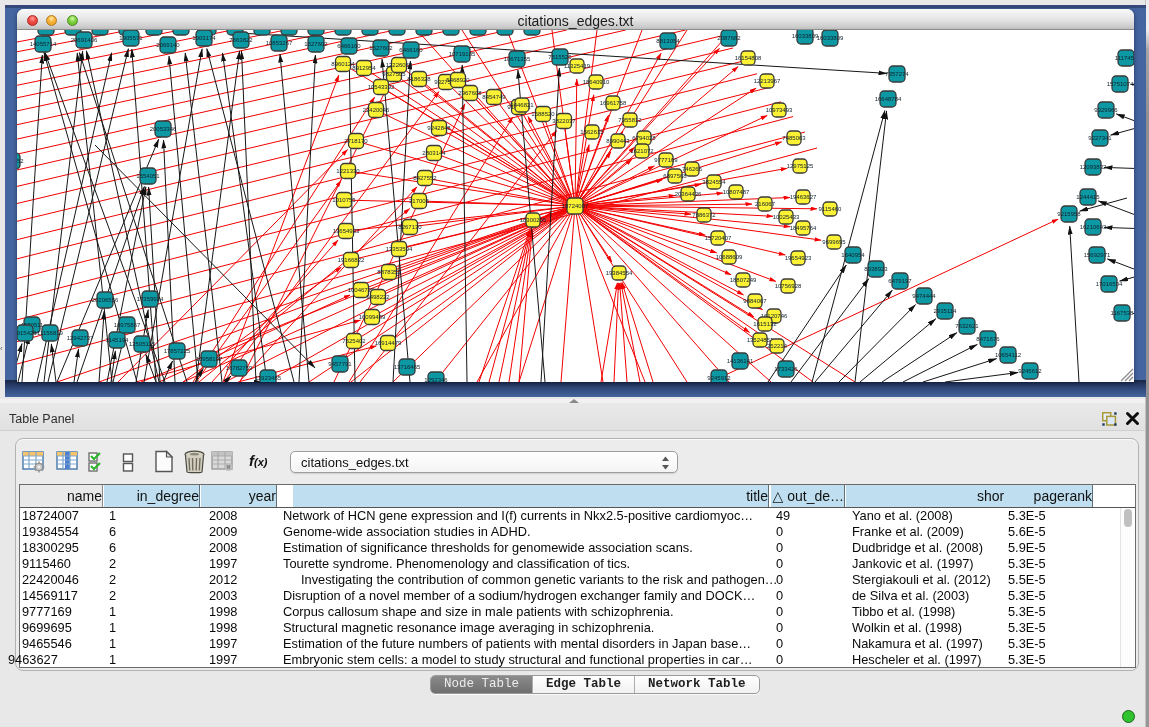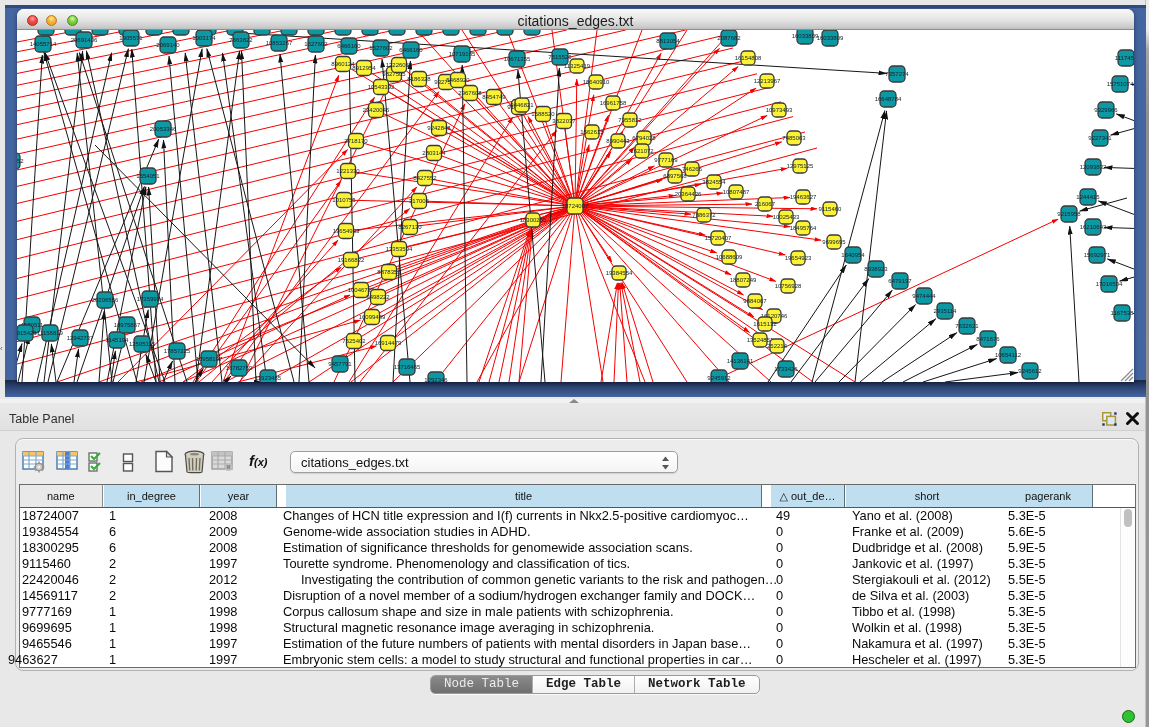--- a/index.html
+++ b/index.html
@@ -24,21 +24,21 @@
 #tp-head { position:absolute; left:0; top:403px; width:1149px; height:28px;
   background:linear-gradient(180deg,#e9e9e9,#e1e1e1); border-bottom:1px solid #d0d0d0;padding-left:31px; }
 #tp-head .t { position:absolute; left:9px; top:9px; font-size:12.5px; color:#2e2e2e; }
 #panel { position:absolute; left:14.5px; top:438px; width:1124px; height:233px;
   background:#ececec; border:1px solid #b2b2b2; border-radius:8px;
   box-shadow:inset 0 1px 0 #fafafa; }
 .cell { position:absolute; font-size:12.8px; color:#090909; white-space:nowrap; }
 #thead { position:absolute; left:18.5px; top:484px; width:1117.5px; height:23.5px; background:#fff;
   border:1px solid #6b6b6b; border-bottom:1px solid #555; }
 .hc { position:absolute; top:484.8px; height:22.5px; background:#bfdff0; border-right:1px solid #5f6f77;
-  font-size:11px; color:#111; text-align:center; line-height:22px; }
+  font-size:14px; color:#111; text-align:right; line-height:22px; }
 #tbl { position:absolute; left:18.5px; top:507.5px; width:1117.5px; height:160px; background:#fff;
   border-left:1px solid #6b6b6b; border-right:1px solid #6b6b6b; border-bottom:1px solid #6b6b6b; }
 #sbar { position:absolute; left:1120px; top:508px; width:14px; height:159px; background:#fdfdfd;
   border-left:1px solid #e3e3e3; }
 #sbar .th { position:absolute; left:2.5px; top:1px; width:8px; height:18px; background:#c0c0c0; border-radius:4px; }
 #tabs { position:absolute; left:430px; top:674.5px; height:19px; border:1px solid #9b9b9b; border-radius:5px;
   background:linear-gradient(180deg,#ffffff,#f1f1f1); display:flex; overflow:hidden;
   box-shadow:0 1px 1px rgba(255,255,255,.8);font-family:Liberation Mono, monospace; }
 #tabs div { font-size:12.5px; font-weight:700; color:#1d1d1d; padding:0 13px; line-height:17.5px; }
 #tabs div.sel { background:linear-gradient(180deg,#8b8b8b,#6f6f6f); color:#ececec; font-weight:400; }
@@ -649,29 +649,29 @@
   <svg style="position:absolute;right:7px;top:3.5px" width="9" height="14" viewBox="0 0 9 14">
     <path d="M4.5,0.5 L8,5 L1,5 z" fill="#555"></path>
       <path d="M4.5,13.5 L8,9 L1,9 z" fill="#555"></path>
   </svg>
 </div>
 
 <div id="thead"></div>
 <div class="hc" style="left:19.5px;width:83.5px;background:#e9e9e9;border-right:1px solid #8a8a8a">name</div>
 <div class="hc" style="left:104px;width:96px">in_degree</div>
 <div class="hc" style="left:201px;width:76px">year</div>
-<div class="hc" style="left:286px;width:476px">title</div>
+<div class="hc" style="left:293px;width:476px">title</div>
 <div class="hc" style="left:771px;width:74px">△ out_de…</div>
 <div class="hc" style="left:846px;width:163px">short</div>
 <div class="hc" style="left:1004px;width:89px">pagerank</div>
 <div id="tbl"></div>
 <div class="cell" style="left:22px;top:507.5px">18724007</div>
 <div class="cell" style="left:109px;top:507.5px">1</div>
 <div class="cell" style="left:209px;top:507.5px">2008</div>
-<div class="cell" style="left:283px;top:507.5px">Changes of HCN title expression and I(f) currents in Nkx2.5-positive cardiomyoc…</div>
+<div class="cell" style="left:283px;top:507.5px">Network of HCN gene expression and I(f) currents in Nkx2.5-positive cardiomyoc…</div>
 <div class="cell" style="left:776px;top:507.5px">49</div>
 <div class="cell" style="left:852px;top:507.5px">Yano et al. (2008)</div>
 <div class="cell" style="left:1008px;top:507.5px">5.3E-5</div>
 <div class="cell" style="left:22px;top:523.5px">19384554</div>
 <div class="cell" style="left:109px;top:523.5px">6</div>
 <div class="cell" style="left:209px;top:523.5px">2009</div>
 <div class="cell" style="left:283px;top:523.5px">Genome-wide association studies in ADHD.</div>
 <div class="cell" style="left:776px;top:523.5px">0</div>
 <div class="cell" style="left:852px;top:523.5px">Franke et al. (2009)</div>
 <div class="cell" style="left:1008px;top:523.5px">5.6E-5</div>

